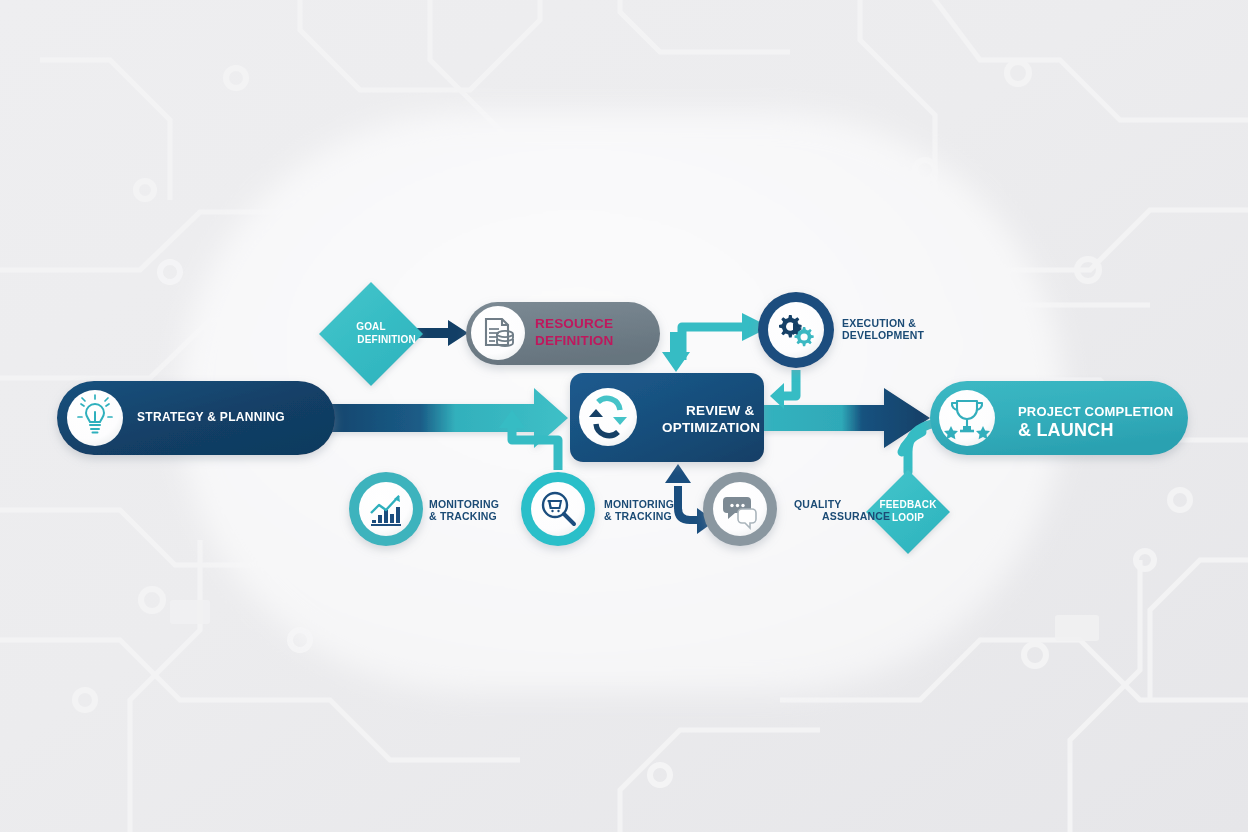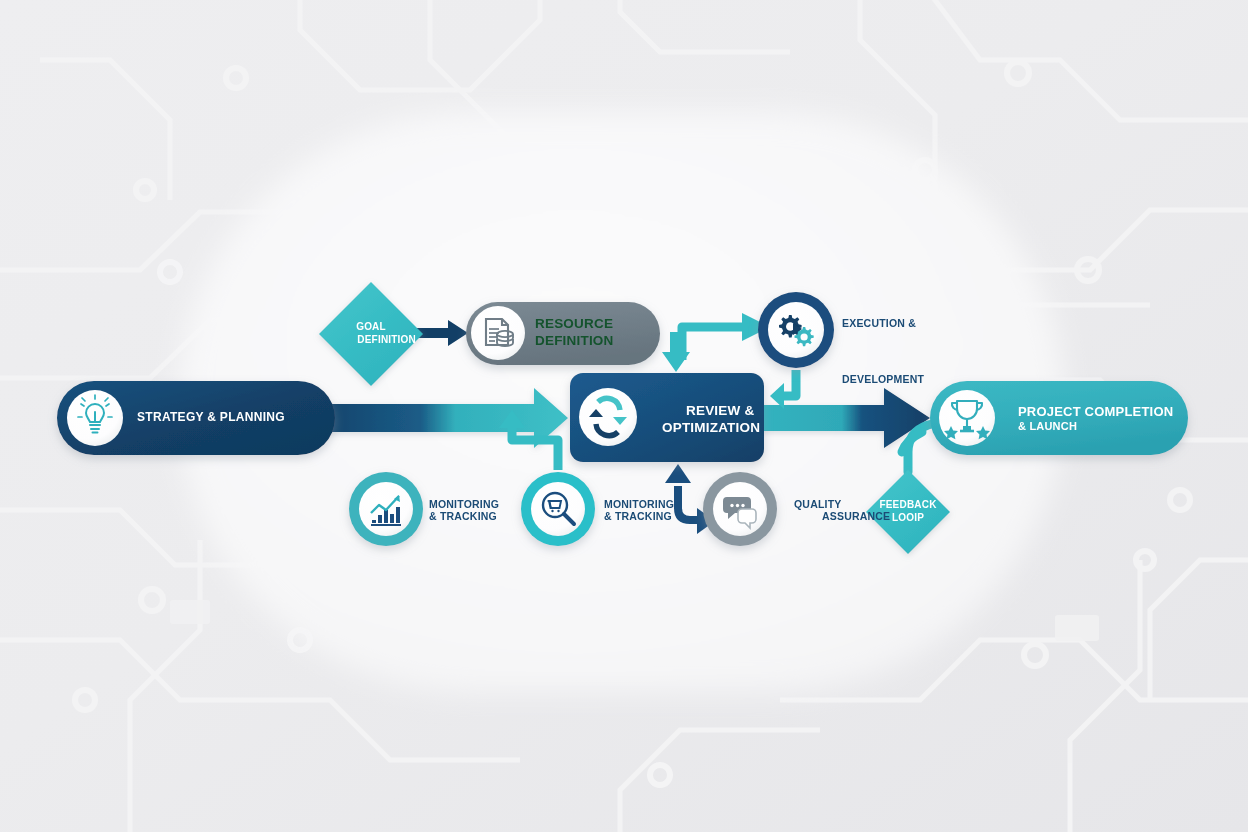--- a/index.html
+++ b/index.html
@@ -11,21 +11,21 @@
   }
   #stage{position:absolute;inset:0;width:1248px;height:832px;}
   .bgsvg{position:absolute;inset:0;width:1248px;height:832px;}
   .flowsvg{position:absolute;inset:0;width:1248px;height:832px;}
 
   
   .lbl{position:absolute;color:#1b4b75;font-weight:bold;letter-spacing:.2px;line-height:1.2;}
   .lbl.sm{font-size:10.5px;}
   .node-text{position:absolute;color:#ffffff;font-weight:bold;line-height:1.22;}
   .diamond-text{position:absolute;color:#ffffff;font-weight:bold;font-size:10px;text-align:center;line-height:1.25;letter-spacing:.2px;}
-  .pill-text{position:absolute;color:#14532d;font-weight:bold;font-size:13.5px;line-height:1.25;letter-spacing:.2px;}
+  .pill-text{position:absolute;color:#be185d;font-weight:bold;font-size:13.5px;line-height:1.25;letter-spacing:.2px;}
 </style>
 </head>
 <body>
 
 <div id="stage">
 
   <svg class="bgsvg" viewBox="0 0 1248 832">
     <defs>
       <linearGradient id="bgGrad" x1="0" y1="0" x2="1" y2="1">
         <stop offset="0%" stop-color="#eeeef0"></stop>
@@ -315,27 +315,27 @@
 
   <div class="node-text" style="left:137px;top:410px;font-size:12px;letter-spacing:.3px;">STRATEGY &amp; PLANNING</div>
 
   <div class="diamond-text" style="left:331px;top:321px;width:80px;">GOAL</div>
   <div class="diamond-text" style="left:326px;top:334px;width:90px;text-align:right;">DEFINITION</div>
 
   <div class="pill-text" style="left:535px;top:316px;">RESOURCE</div>
   <div class="pill-text" style="left:535px;top:333px;">DEFINITION</div>
 
   <div class="lbl sm" style="left:842px;top:317px;">EXECUTION &amp;</div>
-  <div class="lbl sm" style="left:842px;top:329px;margin-top:44px;">DEVELOPMENT</div>
+  <div class="lbl sm" style="left:842px;top:329px;">DEVELOPMENT</div>
 
   <div class="node-text" style="left:650px;top:403px;font-size:13.5px;letter-spacing:.2px;padding-left:36px;">REVIEW &amp;</div>
   <div class="node-text" style="left:662px;top:420px;font-size:13.5px;letter-spacing:.2px;">OPTIMIZATION</div>
 
   <div class="node-text" style="left:1018px;top:404px;font-size:13px;letter-spacing:.2px;">PROJECT COMPLETION</div>
-  <div class="node-text" style="left:1018px;top:420px;font-size:11px;letter-spacing:.2px;">&amp; LAUNCH</div>
+  <div class="node-text" style="left:1018px;top:420px;font-size:18px;letter-spacing:.2px;">&amp; LAUNCH</div>
 
   <div class="lbl sm" style="left:429px;top:498px;">MONITORING</div>
   <div class="lbl sm" style="left:429px;top:510px;">&amp; TRACKING</div>
 
   <div class="lbl sm" style="left:604px;top:498px;">MONITORING</div>
   <div class="lbl sm" style="left:604px;top:510px;">&amp; TRACKING</div>
 
   <div class="lbl sm" style="left:794px;top:498px;">QUALITY</div>
   <div class="lbl sm" style="left:822px;top:510px;">ASSURANCE</div>
 

